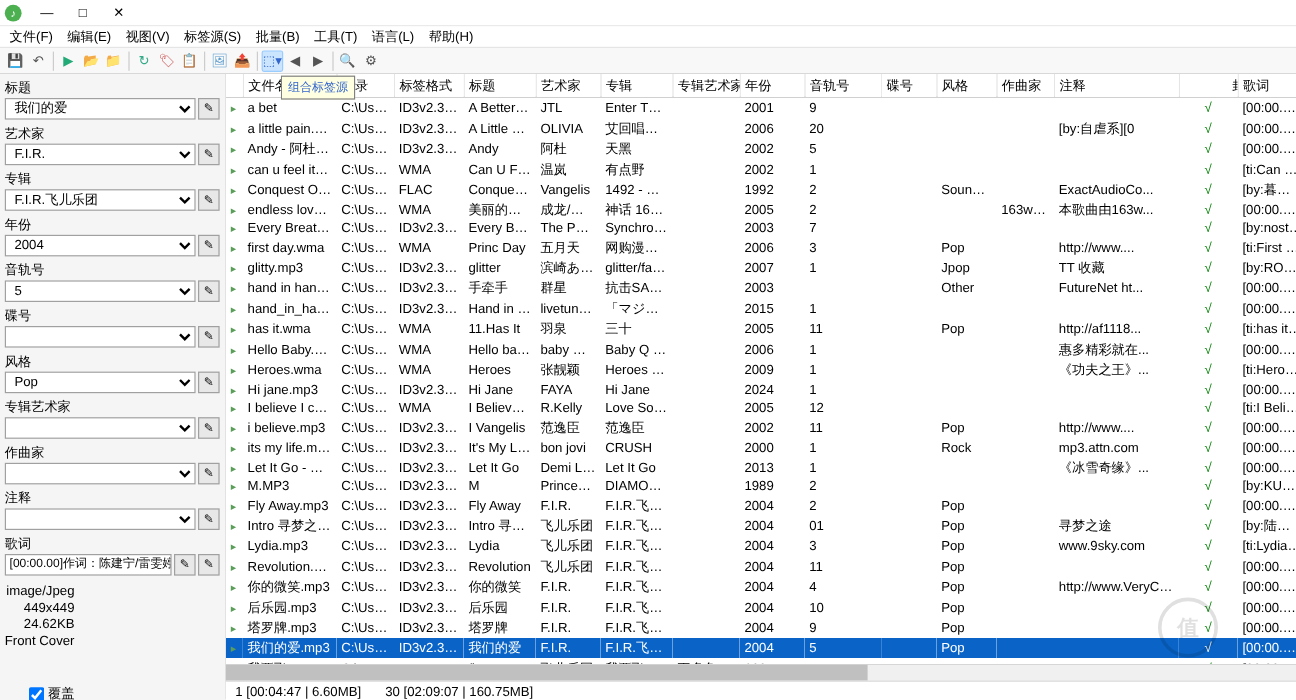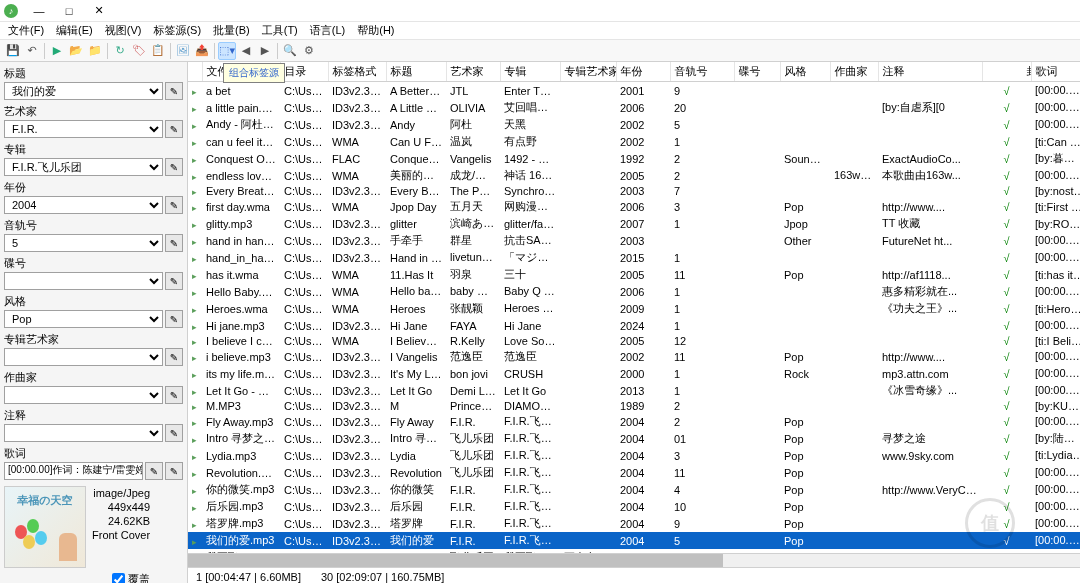--- a/index.html
+++ b/index.html
@@ -8,21 +8,21 @@
 .titlebar .app-icon { width: 14px; height: 14px; background: #4caf50; border-radius: 50%; margin-right: 6px; display: flex; align-items: center; justify-content: center; color: #fff; font-size: 9px; }
 .titlebar .title { flex: 1; color: #000; }
 .win-controls { display: flex; }
 .win-btn { width: 30px; height: 22px; display: flex; align-items: center; justify-content: center; color: #000; cursor: pointer; }
 .menubar { height: 18px; display: flex; align-items: center; padding: 0 4px; gap: 4px; background: #fff; border-bottom: 1px solid #e5e5e5; }
 .menu-item { padding: 0 4px; color: #000; cursor: pointer; }
 .toolbar { height: 22px; display: flex; align-items: center; padding: 0 4px; gap: 1px; background: #f8f8f8; border-bottom: 1px solid #d0d0d0; }
 .tool-btn { width: 18px; height: 18px; display: flex; align-items: center; justify-content: center; cursor: pointer; color: #555; position: relative; }
 .tool-sep { width: 1px; height: 16px; background: #ccc; margin: 0 2px; }
 .tool-btn.active { background: #cce5ff; border: 1px solid #99ccff; border-radius: 2px; }
-.tooltip { position: absolute; top: 20px; left: 4px; background: #ffffe1; border: 1px solid #808080; padding: 2px 5px; white-space: nowrap; z-index: 100; font-size: 10px; }
+.tooltip { position: absolute; top: 20px; left: 15px; background: #ffffe1; border: 1px solid #808080; padding: 2px 5px; white-space: nowrap; z-index: 100; font-size: 10px; }
 .content { display: flex; height: 523px; }
 .sidebar { width: 188px; background: #f5f5f5; border-right: 1px solid #d0d0d0; padding: 4px; overflow-y: auto; }
 .field-group { margin-bottom: 4px; }
 .field-label { color: #000; margin-bottom: 1px; display: block; }
 .field-row { display: flex; gap: 2px; align-items: center; }
 .field-input { flex: 1; height: 18px; border: 1px solid #a0a0a0; background: #fff; padding: 0 3px; font-size: 11px; }
 .field-btn { width: 18px; height: 18px; border: 1px solid #a0a0a0; background: #e8e8e8; display: flex; align-items: center; justify-content: center; cursor: pointer; font-size: 10px; }
 .lyrics-row { display: flex; gap: 2px; align-items: center; }
 .lyrics-input { flex: 1; height: 18px; border: 1px solid #a0a0a0; background: #fff; padding: 0 3px; font-size: 10px; overflow: hidden; white-space: nowrap; }
 .cover-area { display: flex; gap: 6px; margin-top: 6px; }
@@ -170,28 +170,20 @@
     </div>
     <div class="field-group">
       <span class="field-label">歌词</span>
       <div class="lyrics-row">
         <div class="lyrics-input">[00:00.00]作词：陈建宁/雷雯婷/黄汉青</div>
         <div class="field-btn">✎</div>
         <div class="field-btn">✎</div>
       </div>
     </div>
     <div class="cover-area">
-      <div class="cover-img">
-        <div style="position:absolute;top:6px;width:100%;text-align:center;color:#4a95b8;font-size:11px;font-weight:bold;">幸福の天空</div>
-        <div class="balloon" style="width:12px;height:14px;background:#e55;left:10px;top:38px;"></div>
-        <div class="balloon" style="width:12px;height:14px;background:#5c5;left:22px;top:32px;"></div>
-        <div class="balloon" style="width:12px;height:14px;background:#ec5;left:18px;top:48px;"></div>
-        <div class="balloon" style="width:12px;height:14px;background:#5ce;left:30px;top:44px;"></div>
-        <div style="position:absolute;right:8px;bottom:6px;width:18px;height:28px;background:#e8b890;border-radius:6px 6px 0 0;"></div>
-      </div>
       <div class="cover-meta">
         <div>image/Jpeg</div>
         <div>449x449</div>
         <div>24.62KB</div>
         <div>Front Cover</div>
         <div class="cover-check">
           <input type="checkbox" checked="" style="">
           <span>覆盖</span>
         </div>
       </div>
@@ -346,21 +338,21 @@
               <td></td>
               <td></td>
               <td class="check-cell">√</td>
               <td>[by:nostatics]</td>
             </tr>
             <tr>
               <td><span class="play-icon">▸</span></td>
               <td>first day.wma</td>
               <td>C:\Users\42\...</td>
               <td>WMA</td>
-              <td>Jpop Day</td>
+              <td>Princ Day</td>
               <td>五月天</td>
               <td>网购漫步鞋欧...</td>
               <td></td>
               <td>2006</td>
               <td>3</td>
               <td></td>
               <td>Pop</td>
               <td></td>
               <td>http://www....</td>
               <td class="check-cell">√</td>

